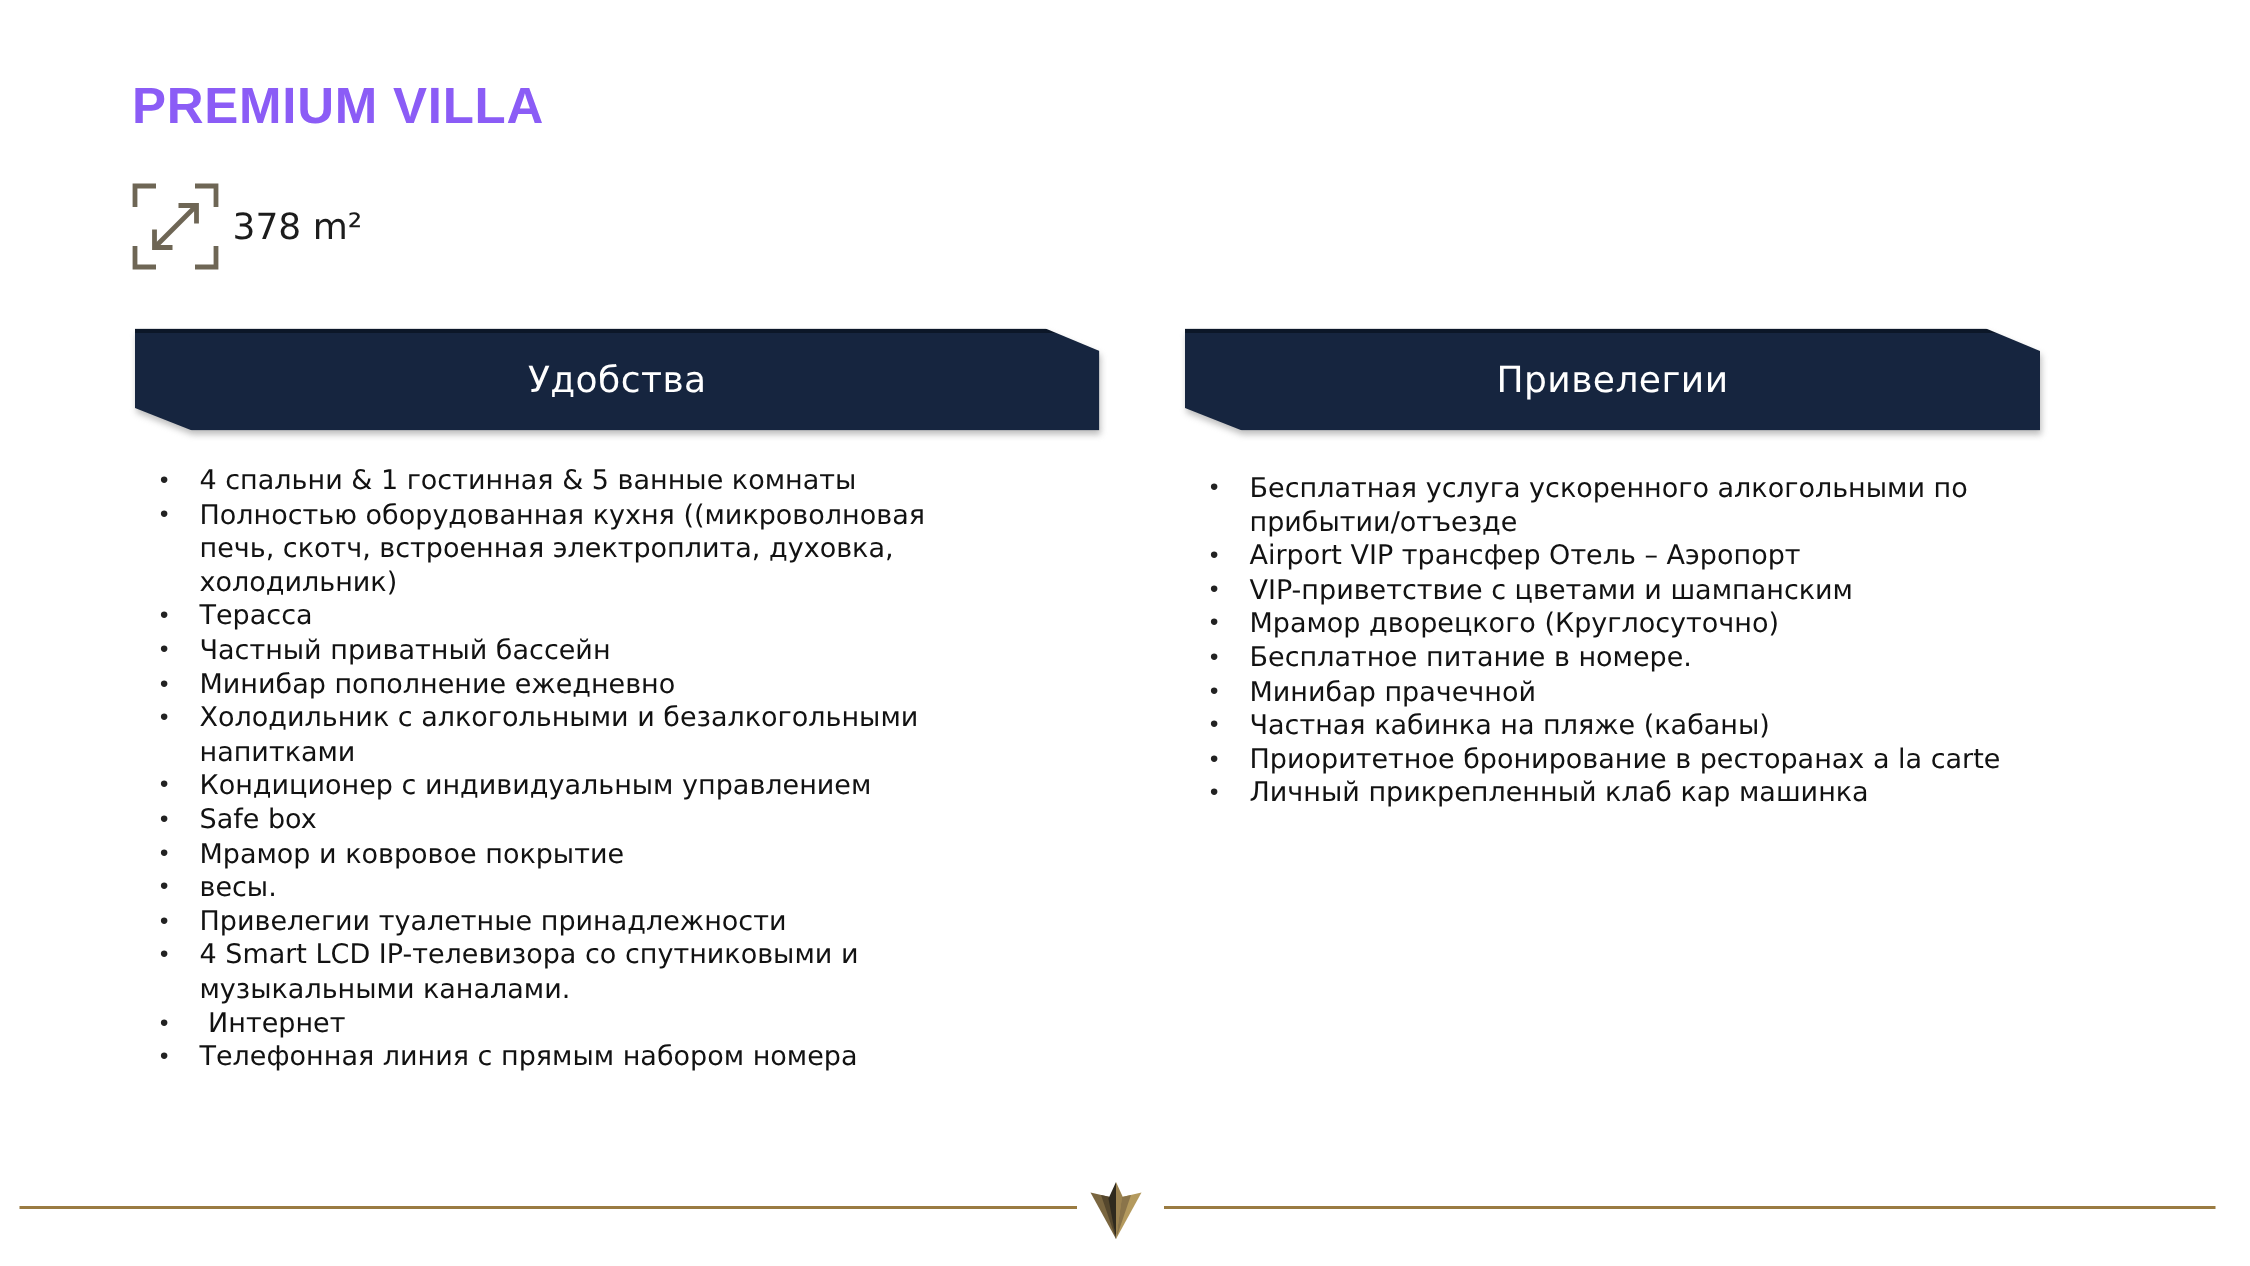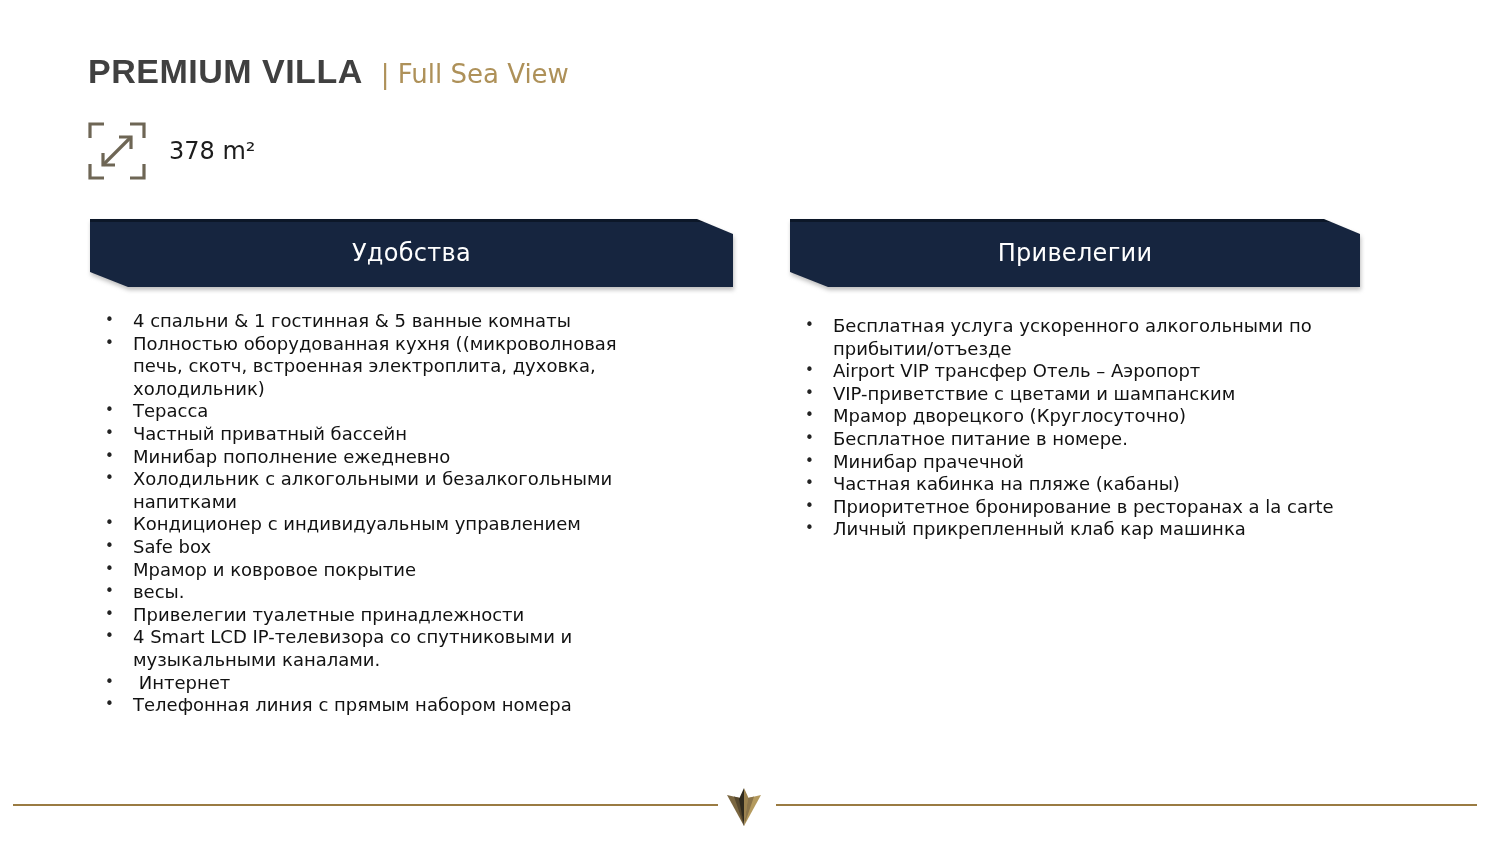--- a/index.html
+++ b/index.html
@@ -6,29 +6,29 @@
   .slide{
     position:relative;width:1500px;height:844px;background:#ffffff;
     font-family:"DejaVu Sans","Liberation Sans",sans-serif;overflow:hidden;
     margin:0 auto;
   }
   
   .header{position:absolute;left:88px;top:52px;display:flex;align-items:baseline;}
   .page-title{
     font-family:"Liberation Sans",sans-serif;
     font-weight:700;font-size:34px;letter-spacing:.5px;
-    color:#404040;margin:0;
+    color:#8b5cf6;margin:0;
   }
   .page-subtitle{
     font-size:26px;color:#AE9159;margin-left:18px;font-weight:400;
   }
   
   .area-row{position:absolute;left:88px;top:122px;display:flex;align-items:center;}
   .expand-icon{width:58px;height:58px;display:block;}
-  .area-text{margin-left:23px;font-size:24px;color:#1c1c1c;}
+  .area-text{margin-left:9px;font-size:24px;color:#1c1c1c;}
   
   .banner{position:absolute;top:219px;height:68px;filter:drop-shadow(1px 3px 2px rgba(110,110,110,.45));}
   .banner .shape{
     width:100%;height:100%;
     clip-path:polygon(0 0,calc(100% - 36px) 0,100% 15px,100% 100%,38px 100%,0 calc(100% - 15px));
     background:linear-gradient(180deg,#0C1728 0,#0C1728 3px,#16253F 3px);
     display:flex;align-items:center;justify-content:center;
     color:#ffffff;font-size:24px;letter-spacing:.3px;
   }
   .banner1{left:90px;width:643px;}
@@ -49,21 +49,20 @@
   .rule-right{left:776px;width:701px;}
   .brand-emblem{position:absolute;left:726px;top:788px;width:36px;height:40px;}
 </style>
 </head>
 <body>
 
 <div class="slide">
 
   <div class="header">
     <h1 class="page-title">PREMIUM VILLA</h1>
-    <span class="page-subtitle">| Full Sea View</span>
   </div>
 
   <div class="area-row">
     <svg class="expand-icon" viewBox="0 0 58 58" fill="none" stroke="#6E6655" stroke-width="3.2">
       <path d="M2 16 V2 H16"></path>
       <path d="M42 2 H56 V16"></path>
       <path d="M2 42 V56 H16"></path>
       <path d="M42 56 H56 V42"></path>
       <path d="M15 43 L43 15"></path>
       <path d="M31 15 H43 V27"></path>

